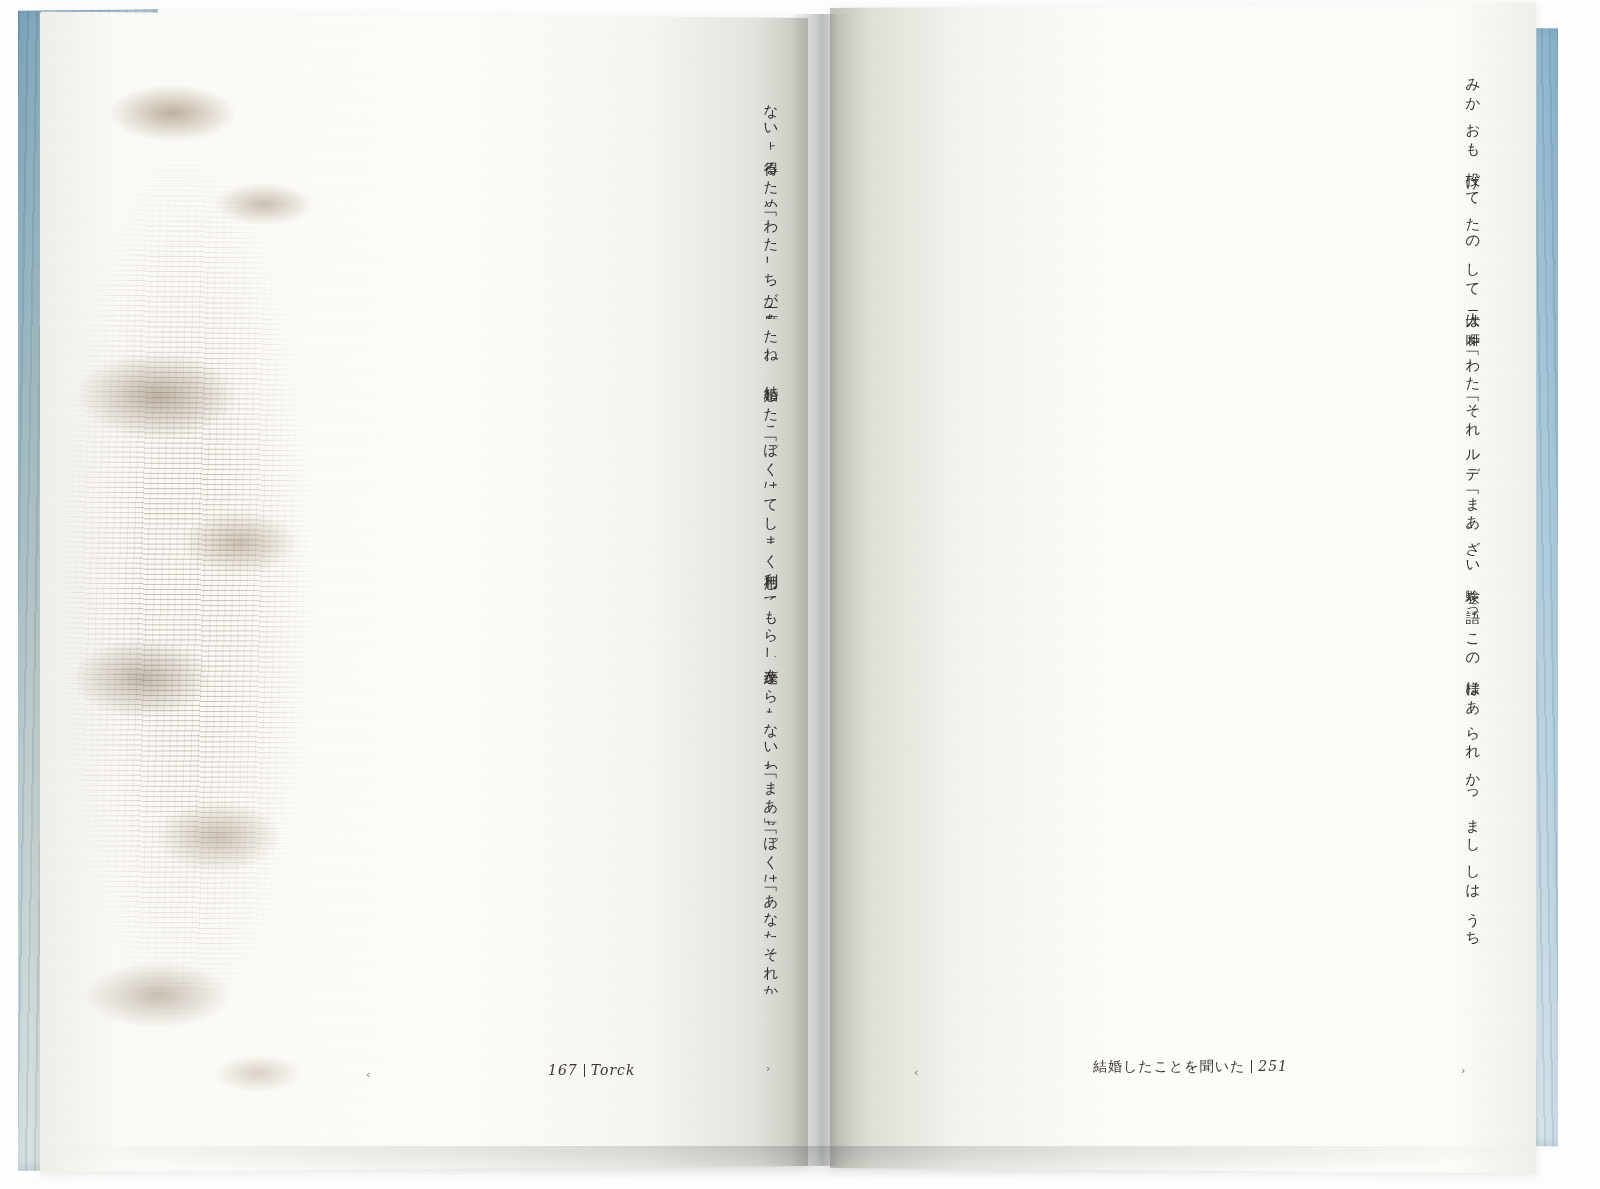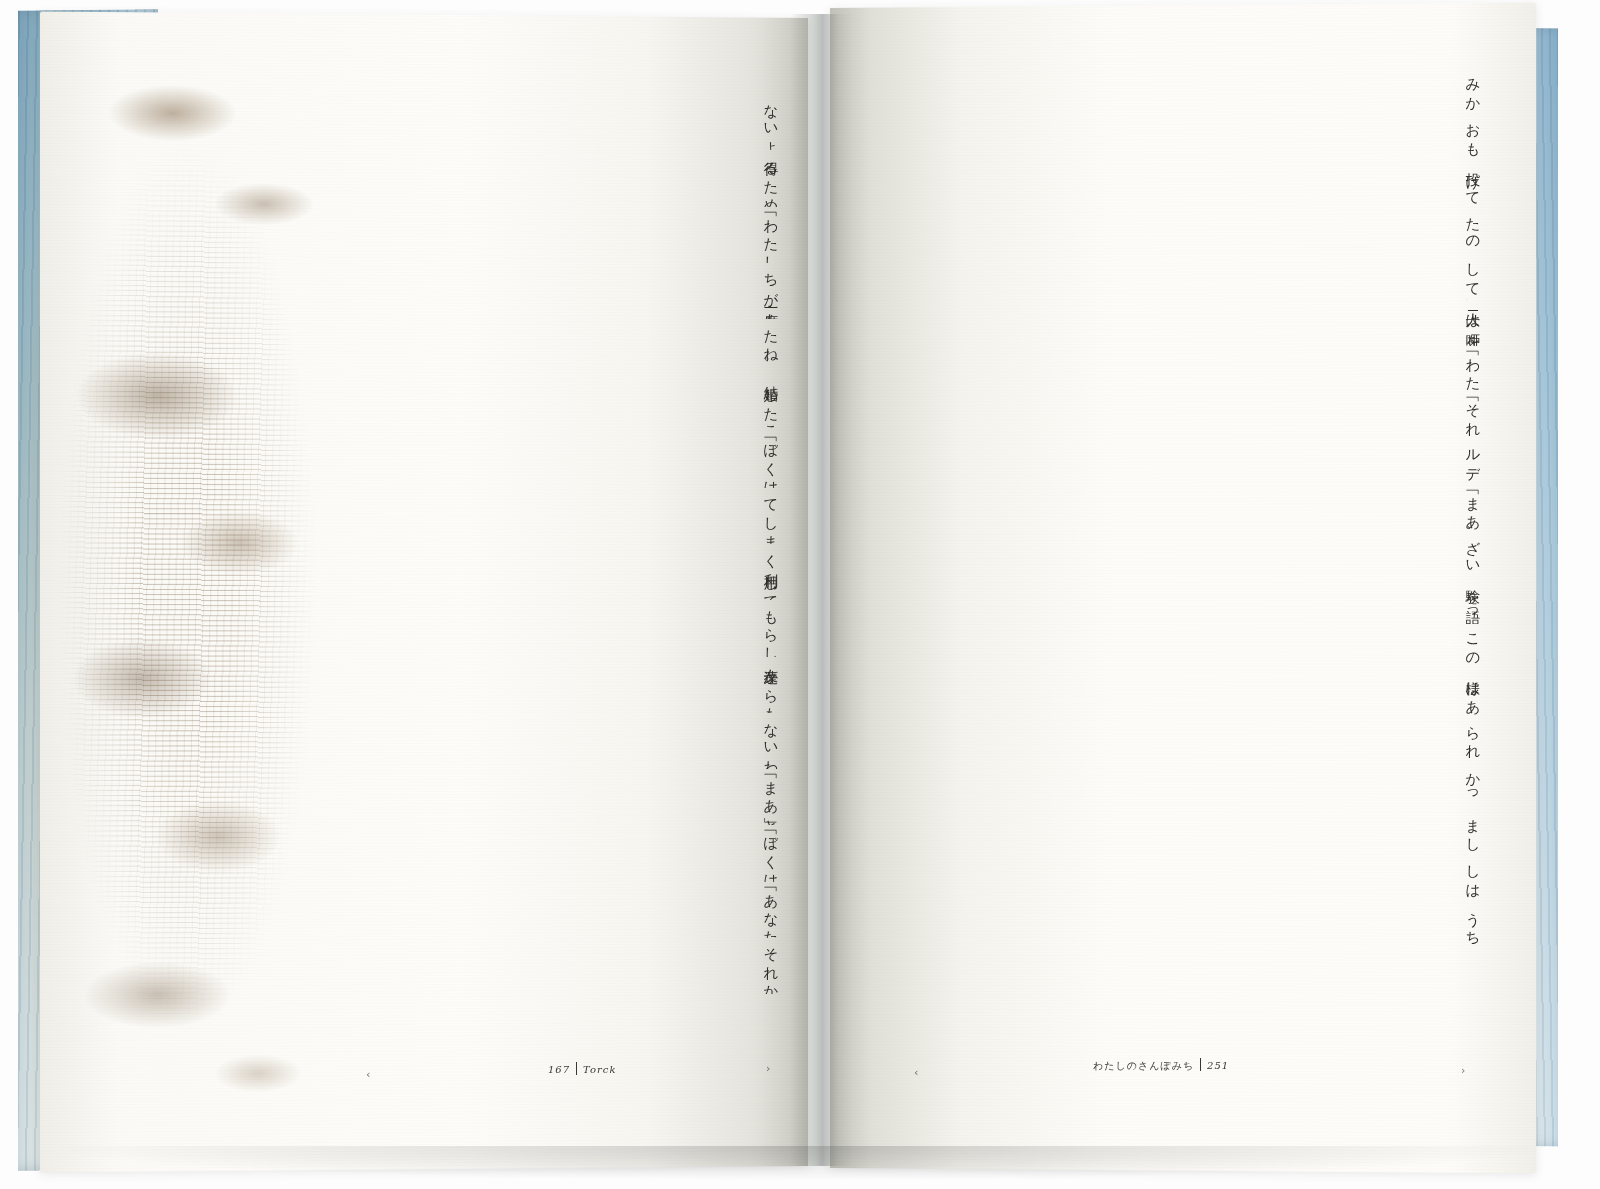--- a/index.html
+++ b/index.html
@@ -219,21 +219,21 @@
   #right-text {
     left: 862px;
     top: 62px;
     width: 600px;
     height: 880px;
   }
 
   
   .folio {
     position: absolute;
-    font-size: 10px;
+    font-size: 14px;
     letter-spacing: 1px;
     color: #3a3733;
     white-space: nowrap;
   }
   #folio-left  { left: 530px; top: 1056px; font-family: "DejaVu Serif", serif; font-style: italic; }
   #folio-right { left: 1075px; top: 1052px; font-family: "DejaVu Sans", sans-serif; }
   .folio .num { font-family: "DejaVu Serif", serif; font-style: italic; }
   .folio .rule { display:inline-block; width:1px; height:13px; background:#3a3733; margin:0 6px; vertical-align:-2px; }
 
   
@@ -331,21 +331,21 @@
       <div class="tcol">たのである。するとちょうど、暗い嵐の夜、黒い雲のまるまった中から、ほんの瞬間、ちらちらと星かげにふしぎな光を</div>
       <div class="tcol">投げては又さっと消えてゆくように、二人の目やたましいやはもともに、時計はじめていた</div>
       <div class="tcol">おもむろに、稲妻のようにひらりと走る、二人の青春がはなたにあって、涙を浮かべながらはほえ</div>
       <div class="tcol">みかけているかのような心地するのだった。大きな二粒の涙を落しつつ、彼女は彼の手にせ吻し、</div>
     </div>
 
     <div class="folio" id="folio-left">
       <span class="num">167</span><span class="rule"></span><span>Torck</span>
     </div>
     <div class="folio" id="folio-right">
-      <span>わたしのさんぽみち</span><span class="rule"></span><span class="num">251</span>
+      <span>結婚したことを聞いた</span><span class="rule"></span><span class="num">251</span>
     </div>
 
     <div class="corner-mark" id="mark-l1">‹</div>
     <div class="corner-mark" id="mark-l2">›</div>
     <div class="corner-mark" id="mark-r1">‹</div>
     <div class="corner-mark" id="mark-r2">›</div>
 
     <div class="book-shadow"></div>
   </div>
 </div>

